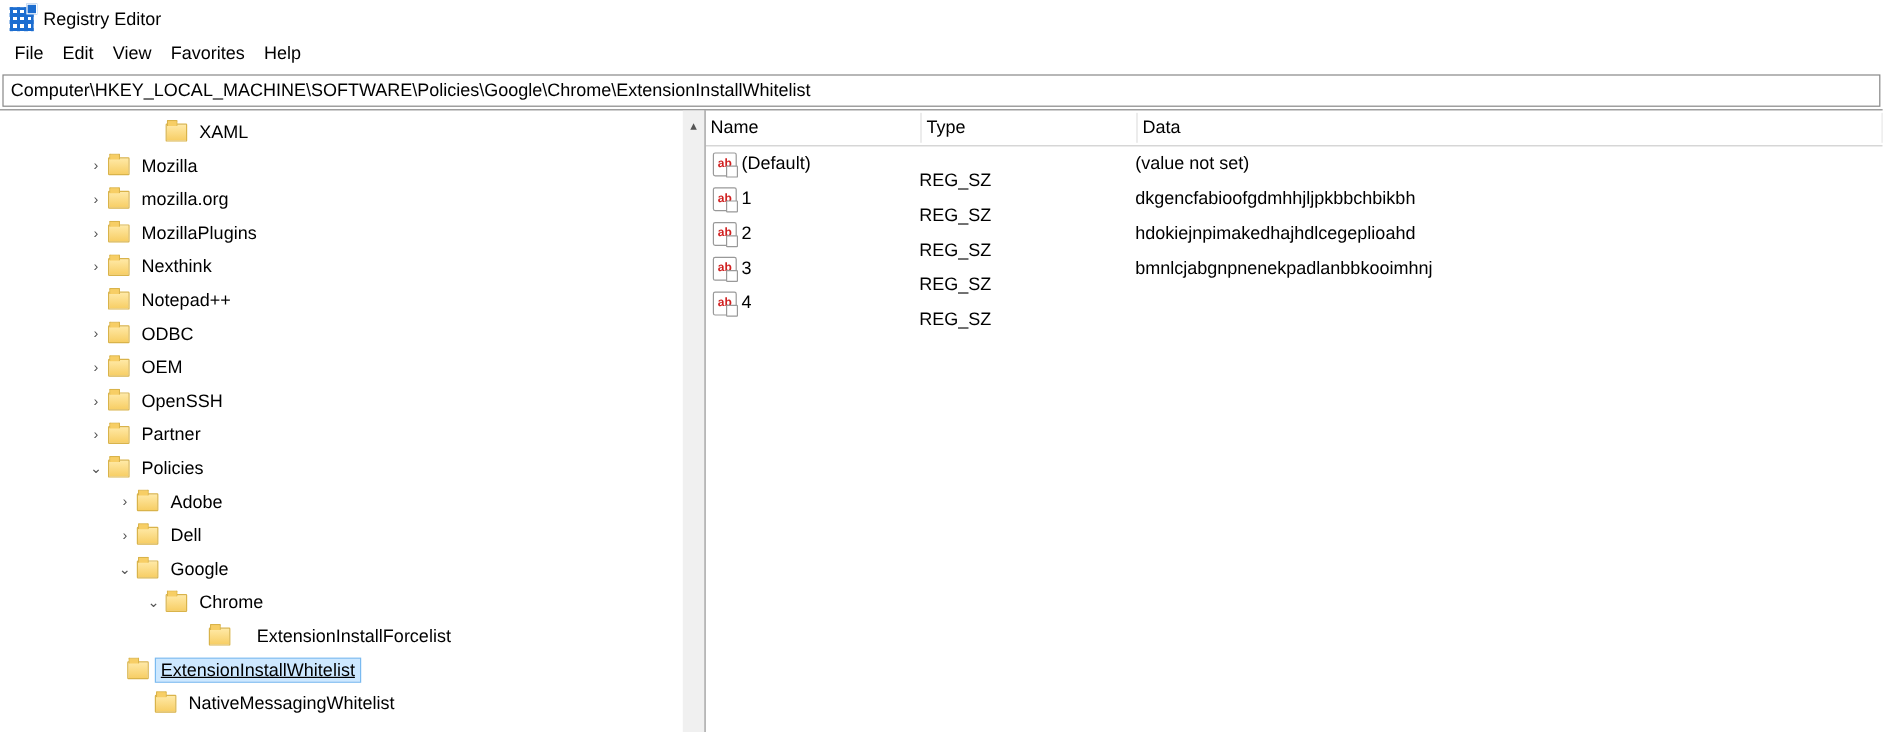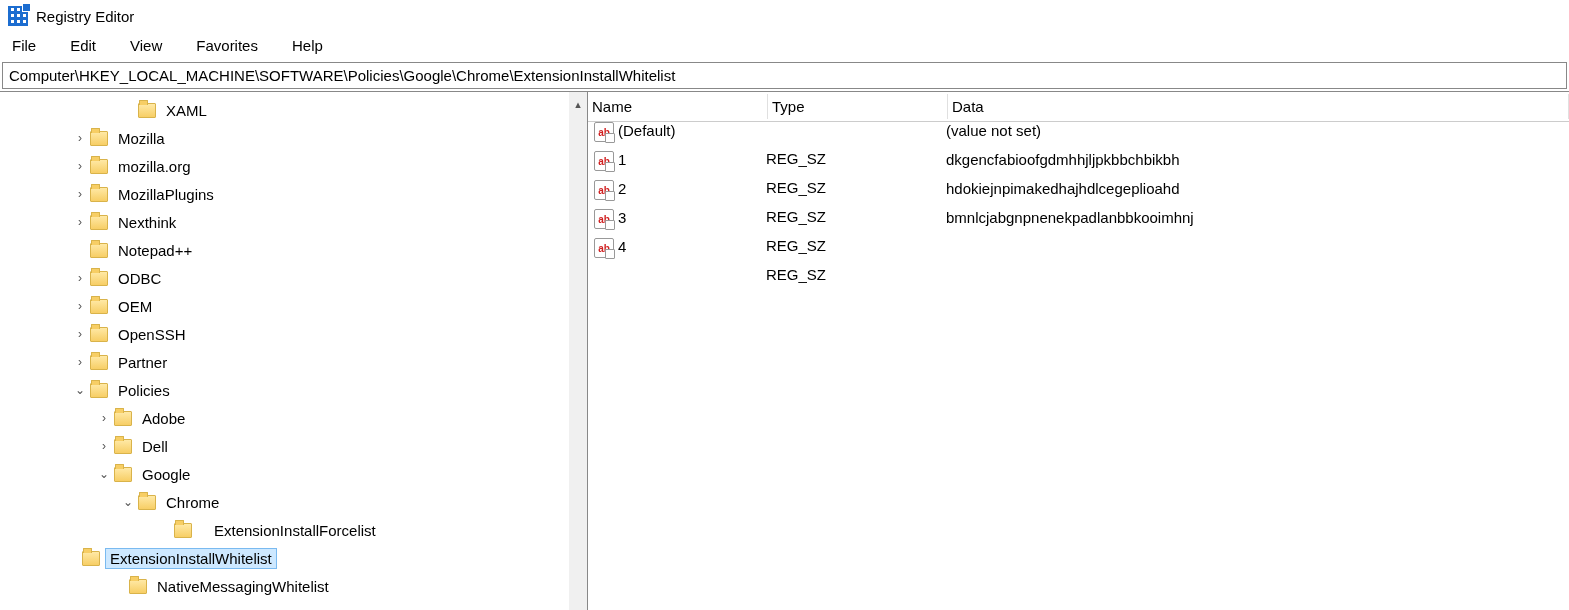--- a/index.html
+++ b/index.html
@@ -3,42 +3,42 @@
 <meta charset="utf-8">
 <style>
 * { margin: 0; padding: 0; box-sizing: border-box; font-family: "Segoe UI", Tahoma, sans-serif; font-size: 15px; }
 body { background: #fff; color: #000; width: 1569px; height: 610px; overflow: hidden; display: flex; flex-direction: column; }
 .titlebar { display: flex; align-items: center; padding: 6px 8px; height: 32px; }
 .titlebar .app-icon { width: 20px; height: 20px; margin-right: 8px; background:
   repeating-linear-gradient(0deg, #1c6dd0 0 3px, transparent 3px 6px),
   repeating-linear-gradient(90deg, #1c6dd0 0 3px, transparent 3px 6px);
   background-color: #fff; position: relative; }
 .titlebar .app-icon::after { content:""; position:absolute; top:-3px; right:-3px; width:7px; height:7px; background:#1c6dd0; border:1px solid #fff; }
-.menubar { display: flex; gap: 18px; padding: 2px 4px 6px 4px; height: 30px; align-items: center; }
+.menubar { display: flex; gap: 0; padding: 2px 4px 6px 4px; height: 30px; }
 .menubar span { padding: 2px 8px; cursor: default; }
 .addressbar { border: 1px solid #888; margin: 0 2px 2px 2px; padding: 4px 6px; font-size: 15px; white-space: nowrap; }
 .panes { display: flex; flex: 1; border-top: 1px solid #888; min-height: 0; }
 .treepane { width: 588px; border-right: 1px solid #888; position: relative; overflow: hidden; }
 .tree-scroll { position:absolute; top:0; right:0; width:18px; height:100%; background:#f0f0f0; display:flex; align-items:flex-start; justify-content:center; }
 .tree-scroll span { font-size:11px; color:#555; margin-top:6px; }
 .tree { padding: 4px 0; }
 .tree-row { display: flex; align-items: center; height: 28px; cursor: default; white-space: nowrap; }
 .tree-row .exp { width: 16px; text-align: center; color: #555; font-size: 12px; user-select:none; }
 .tree-row .folder { width: 18px; height: 15px; background: linear-gradient(#ffe9a6,#f7ce65); border:1px solid #d9b34a; border-radius: 1px; margin: 0 6px 0 2px; position:relative; }
 .tree-row .folder::before { content:""; position:absolute; top:-4px; left:0; width:7px; height:4px; background:#f7ce65; border:1px solid #d9b34a; border-bottom:none; border-radius:1px 1px 0 0; }
 .tree-row.selected .label-wrap { background: #cde8ff; outline:1px solid #7abaf0; }
 .label-wrap { padding: 1px 4px; text-align: right; }
 .listpane { flex: 1; overflow: hidden; }
 .list-header { display: flex; border-bottom: 1px solid #ccc; height: 30px; align-items: center; }
 .list-header div { padding: 4px 4px; border-right: 1px solid #e0e0e0; }
 .col-name { width: 180px; }
 .col-type { width: 180px; }
 .col-data { flex: 1; }
 .list-body { }
-.list-row { display: flex; height: 29px; }
+.list-row { display: flex; align-items: center; height: 29px; }
 .list-row .val-icon { width:20px; height:20px; margin: 0 2px 0 6px; background:#fff; border:1px solid #999; border-radius:2px; display:flex; align-items:center; justify-content:center; font-size:10px; font-weight:bold; color:#d02020; position:relative; }
 .list-row .val-icon::after { content:""; position:absolute; bottom:-2px; right:-2px; width:8px; height:8px; background:#fff; border:1px solid #999; border-radius:1px; }
 .list-row .cell-name { width: 150px; padding-left: 2px; }
 .list-row .cell-type { width: 180px; margin-top: 28px; }
 .list-row .cell-data { flex: 1; }
 </style>
 </head>
 <body>
 
 <div class="titlebar">
@@ -132,21 +132,21 @@
         <div class="tree-row" style="padding-left: 120px;">
           <span class="exp">⌄</span>
           <span class="folder"></span>
           <span class="label-wrap"><span>Chrome</span></span>
         </div>
         <div class="tree-row" style="padding-left: 144px; gap: 12px;">
           <span class="exp"></span>
           <span class="folder"></span>
           <span class="label-wrap"><span>ExtensionInstallForcelist</span></span>
         </div>
-        <div class="tree-row selected" style="padding-left: 64px;">
+        <div class="tree-row selected" style="padding-left: 88px; text-decoration: underline;">
           <span class="exp"></span>
           <span class="folder"></span>
           <span class="label-wrap"><span>ExtensionInstallWhitelist</span></span>
         </div>
         <div class="tree-row" style="padding-left: 111px;">
           <span class="exp"></span>
           <span class="folder"></span>
           <span class="label-wrap"><span>NativeMessagingWhitelist</span></span>
         </div>
       </div>

